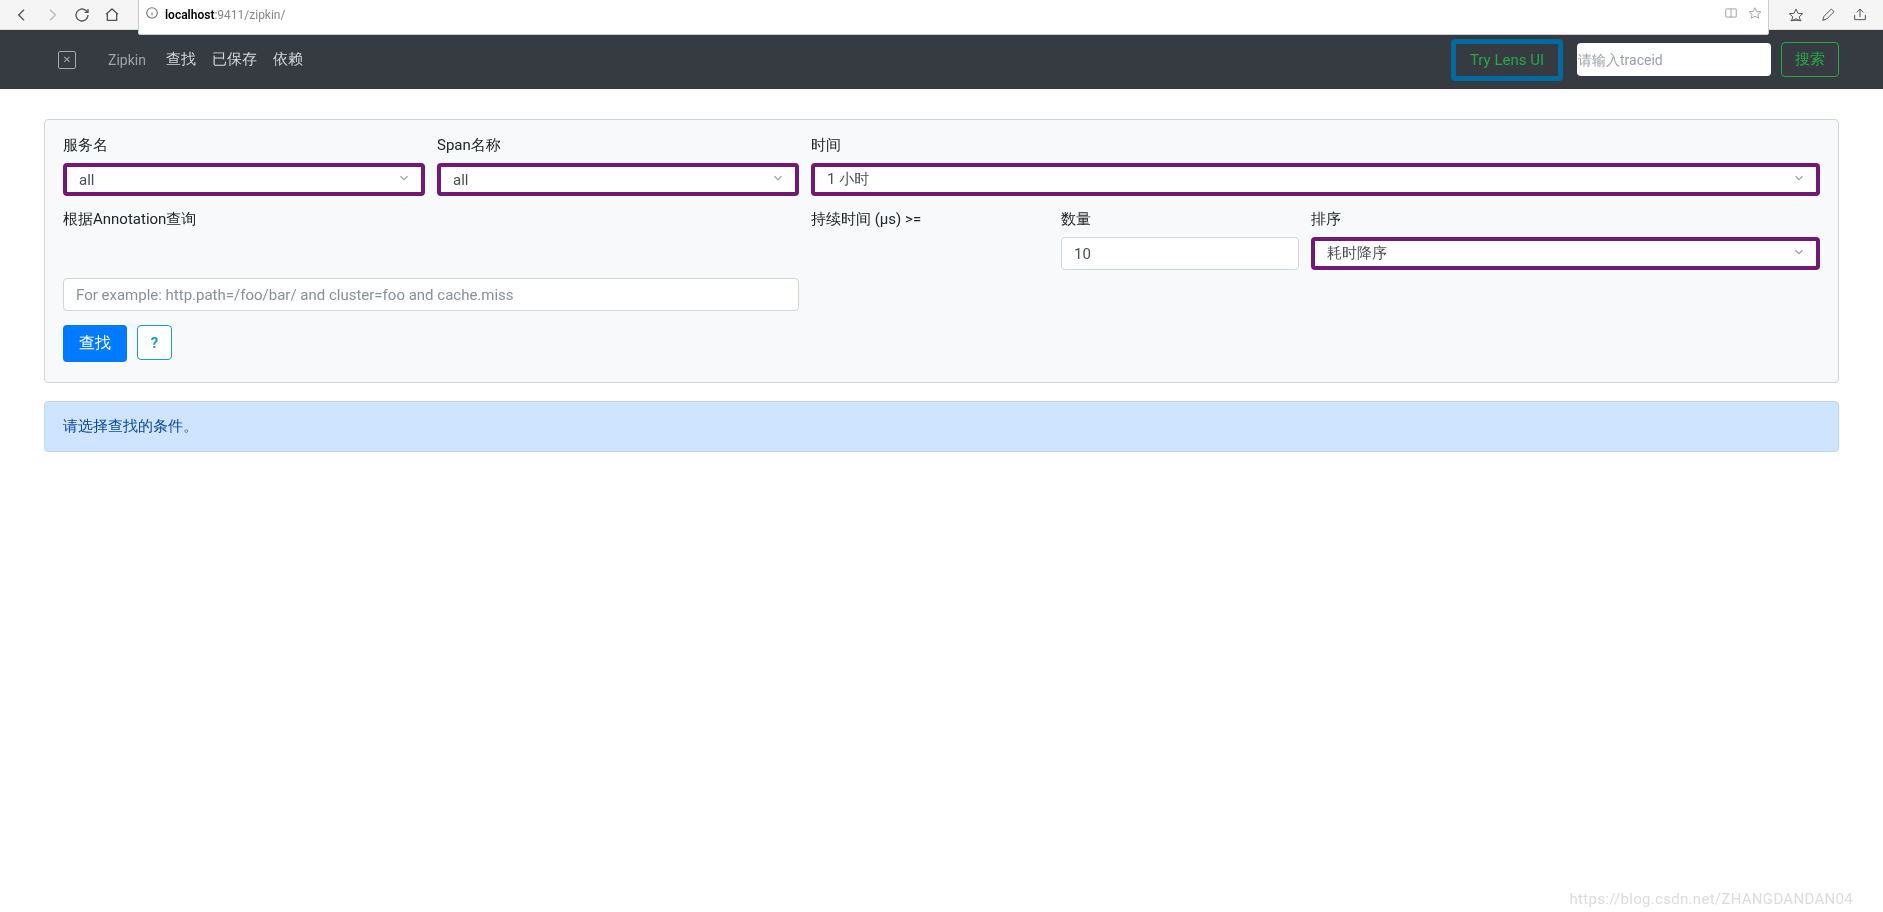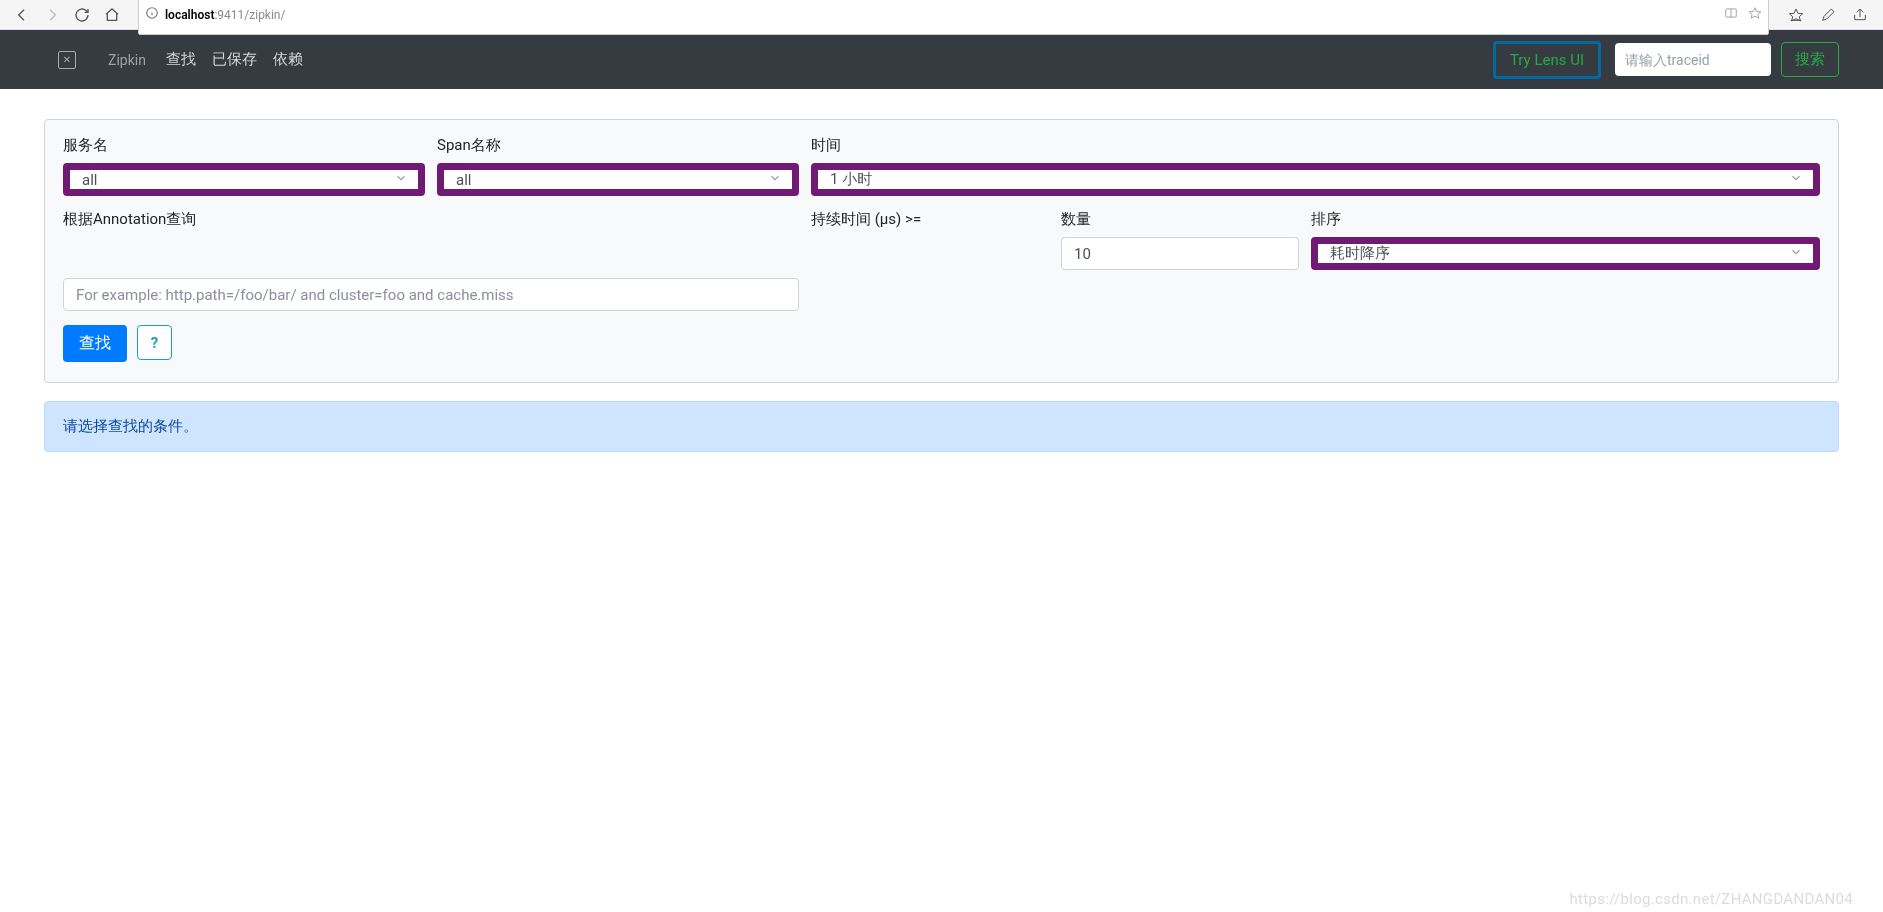--- a/index.html
+++ b/index.html
@@ -16,32 +16,32 @@
     .url-text .gray { color: #888; font-weight: normal;}
     .url-right-icon { color: #999; font-size: 13px; margin-left: 4px; }
     .browser-right-btn { width: 26px; height: 24px; display: flex; align-items: center; justify-content: center; cursor: pointer; color: #555; }
 
     
     .zipkin-header { height: 59px; background: #363b41; display: flex; align-items: center; padding: 0 0 0 58px; color: #b9bcc0; font-size: 15px; }
     .zipkin-logo { width: 18px; height: 18px; border: 1.5px solid #aaa; border-radius: 2px; display:flex; align-items:center; justify-content:center; font-size:10px; color:#aaa; margin-right: 32px; }
     .zipkin-brand { color: #9fa3a7; font-size: 14px; margin-right: 20px; }
     .nav-link { color: #d4d6d8; font-size: 15px; margin-right: 16px; cursor: pointer; }
     .header-spacer { flex: 1; }
-    .try-lens { border: 3px solid #0369a1; color: #28a745; padding: 7px 14px; border-radius: 4px; font-size: 15px; background: transparent; cursor: pointer; margin-right: 14px; }
-    .traceid-input { width: 156px; height: 33px; background: #fff; border: none; border-radius: 4px; padding: 0 10px; font-size: 14px; color: #333; margin-right: 10px; }
+    .try-lens { border: 5px solid #0369a1; color: #28a745; padding: 7px 14px; border-radius: 4px; font-size: 15px; background: transparent; cursor: pointer; margin-right: 14px; }
+    .traceid-input { width: 194px; height: 33px; background: #fff; border: none; border-radius: 4px; padding: 0 1px; font-size: 14px; color: #333; margin-right: 10px; }
     .traceid-input::placeholder { color: #9aa0a6; }
     .search-btn { border: 1px solid #28a745; color: #28a745; padding: 7px 13px; border-radius: 4px; font-size: 15px; background: transparent; cursor: pointer; margin-right: 44px; }
 
     
     .main { padding: 30px 44px; }
     .search-panel { border: 1px solid #ced4da; border-radius: 4px; background: #f8f9fa; padding: 16px 18px 20px 18px; }
     .row { display: flex; gap: 12px; margin-bottom: 14px; }
     .field { display: flex; flex-direction: column; }
     .field-label { font-size: 15px; color: #212529; margin-bottom: 8px; }
-    .select-box { position: relative; height: 33px; background: #fff; border: 7px solid #701a75; border-radius: 4px; display: flex; align-items: center; padding: 0 30px 0 12px; font-size: 15px; color: #495057; cursor: pointer; }
+    .select-box { position: relative; height: 33px; background: #fff; border: 4px solid #701a75; border-radius: 4px; display: flex; align-items: center; padding: 0 30px 0 12px; font-size: 15px; color: #495057; cursor: pointer; }
     .select-box .chev { position: absolute; right: 10px; top: 50%; transform: translateY(-50%); color: #9aa0a6; pointer-events:none; }
     .input-box { height: 33px; background: #fff; border: 1px solid #ced4da; border-radius: 4px; padding: 15px 12px; font-size: 15px; color: #495057; width: 100%; }
     .input-box::placeholder { color: #6c757d; opacity: 0.8; }
 
     .button-row { display: flex; gap: 10px; margin-top: 14px; }
     .find-btn { background: #007bff; color: #fff; border: none; border-radius: 4px; padding: 8px 16px; font-size: 16px; cursor: pointer; }
     .help-btn { width: 35px; height: 35px; border: 1px solid #17a2b8; border-radius: 4px; background: #fff; display:flex; align-items:center; justify-content:center; color:#17a2b8; font-size:15px; font-weight:bold; cursor:pointer; }
 
     .alert-info { margin-top: 18px; background: #cfe5ff; border: 1px solid #b8daff; border-radius: 4px; padding: 15px 18px; color: #0c4aa0; font-size: 15px; }
 

